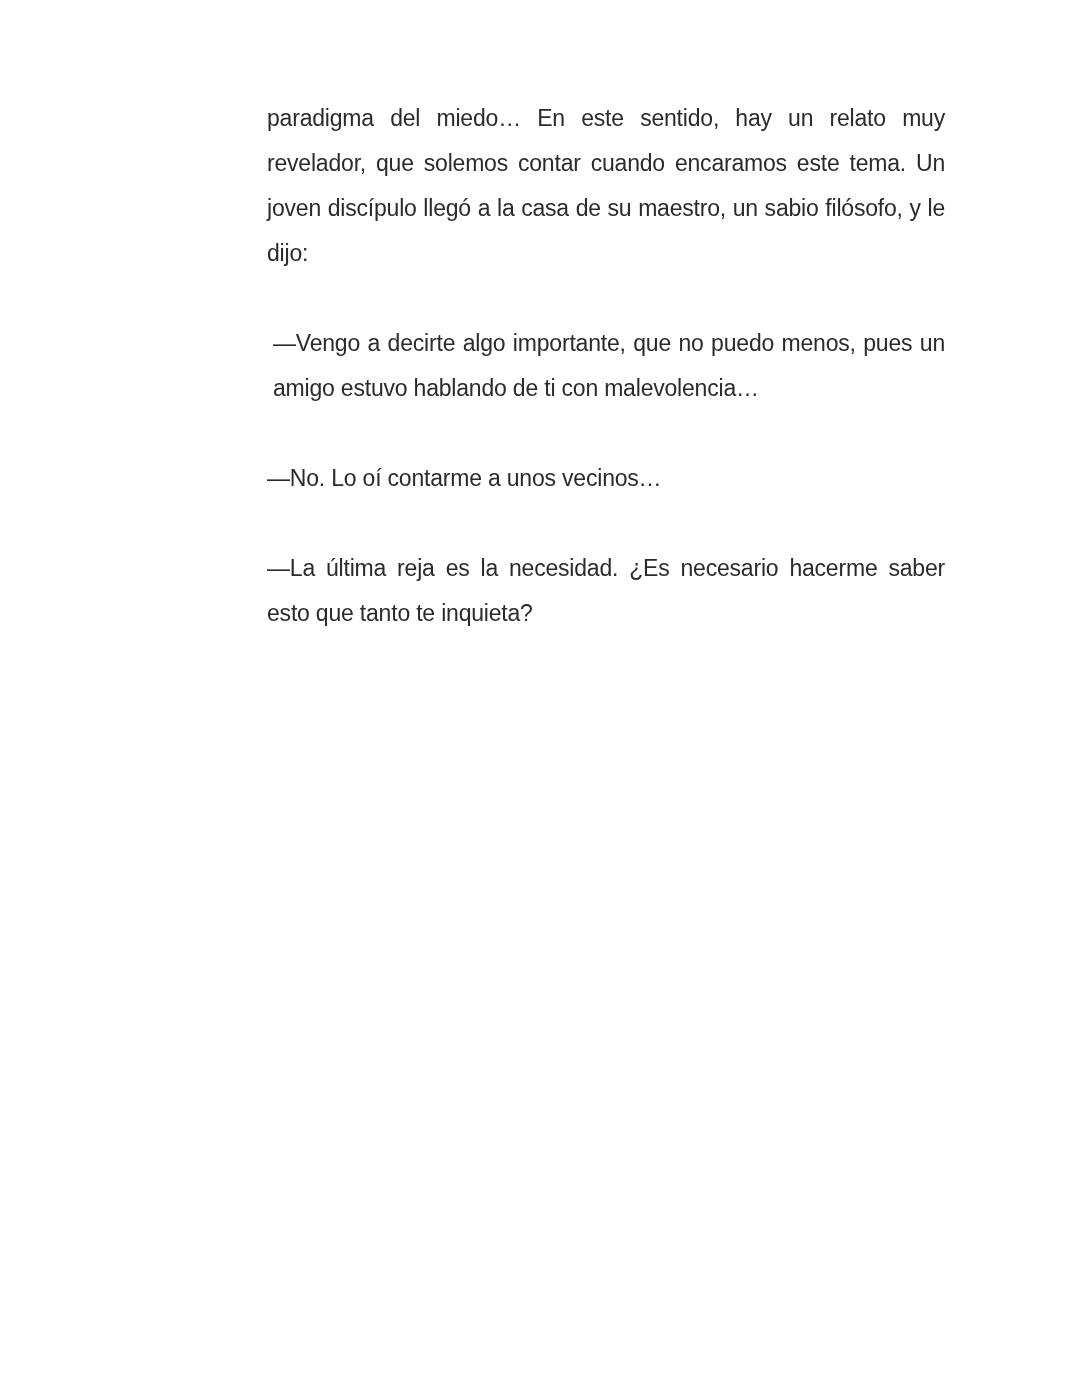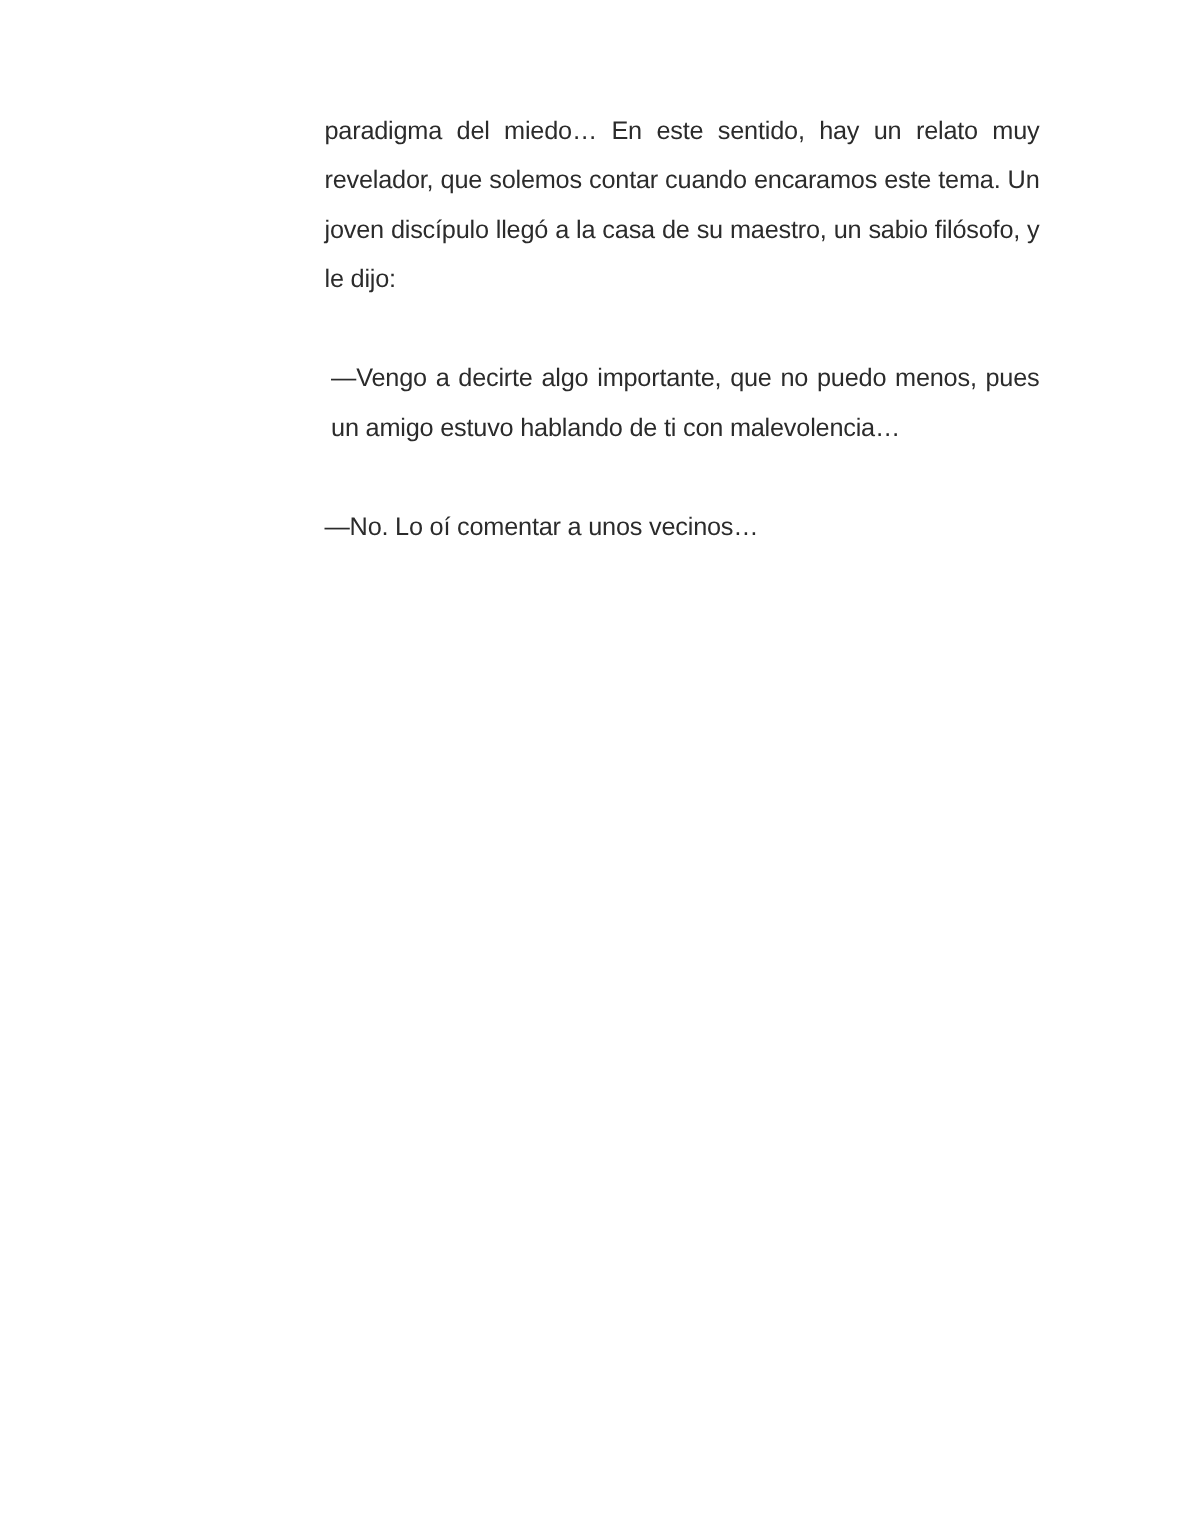--- a/index.html
+++ b/index.html
@@ -25,26 +25,26 @@
     }
     .para {
       margin: 0 0 45px 0;
       text-align: justify;
       letter-spacing: -0.2px;
       word-spacing: 0px;
     }
     .para.last-line-short {
       text-align: justify;
       text-align-last: left;
-      margin-left: 28px;
     }
     .para.indent-space {
       padding-left: 6px;
     }
   </style>
 </head>
 <body>
 
 <div class="page">
   <p class="para last-line-short">paradigma del miedo… En este sentido, hay un relato muy revelador, que solemos contar cuando encaramos este tema. Un joven discípulo llegó a la casa de su maestro, un sabio filósofo, y le dijo:</p>
   <p class="para last-line-short indent-space">—Vengo a decirte algo importante, que no puedo menos, pues un amigo estuvo hablando de ti con malevolencia…</p>
-  <p class="para last-line-short">—No. Lo oí comentar a unos vecinos…</p>
+  <p class="para last-line-short">—No. Lo oí contarme a unos vecinos…</p>
+  <p class="para last-line-short">—La última reja es la necesidad. ¿Es necesario hacerme saber esto que tanto te inquieta?</p>
 </div>
 
 </body></html>

